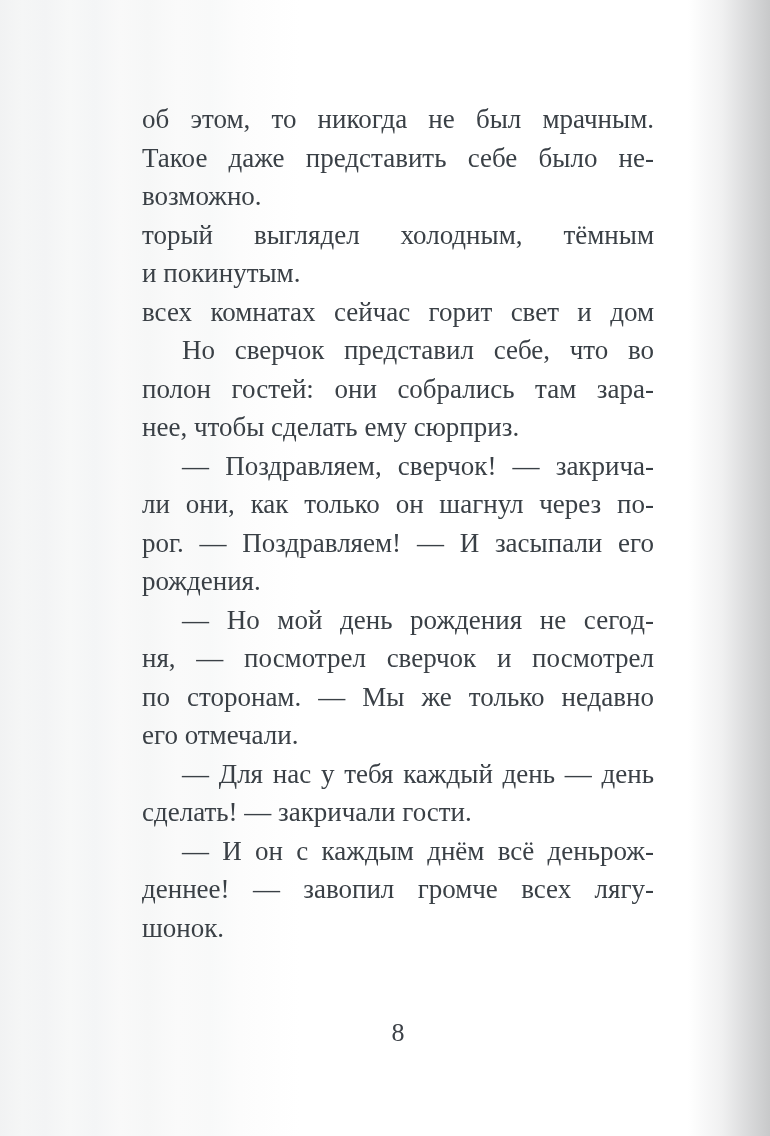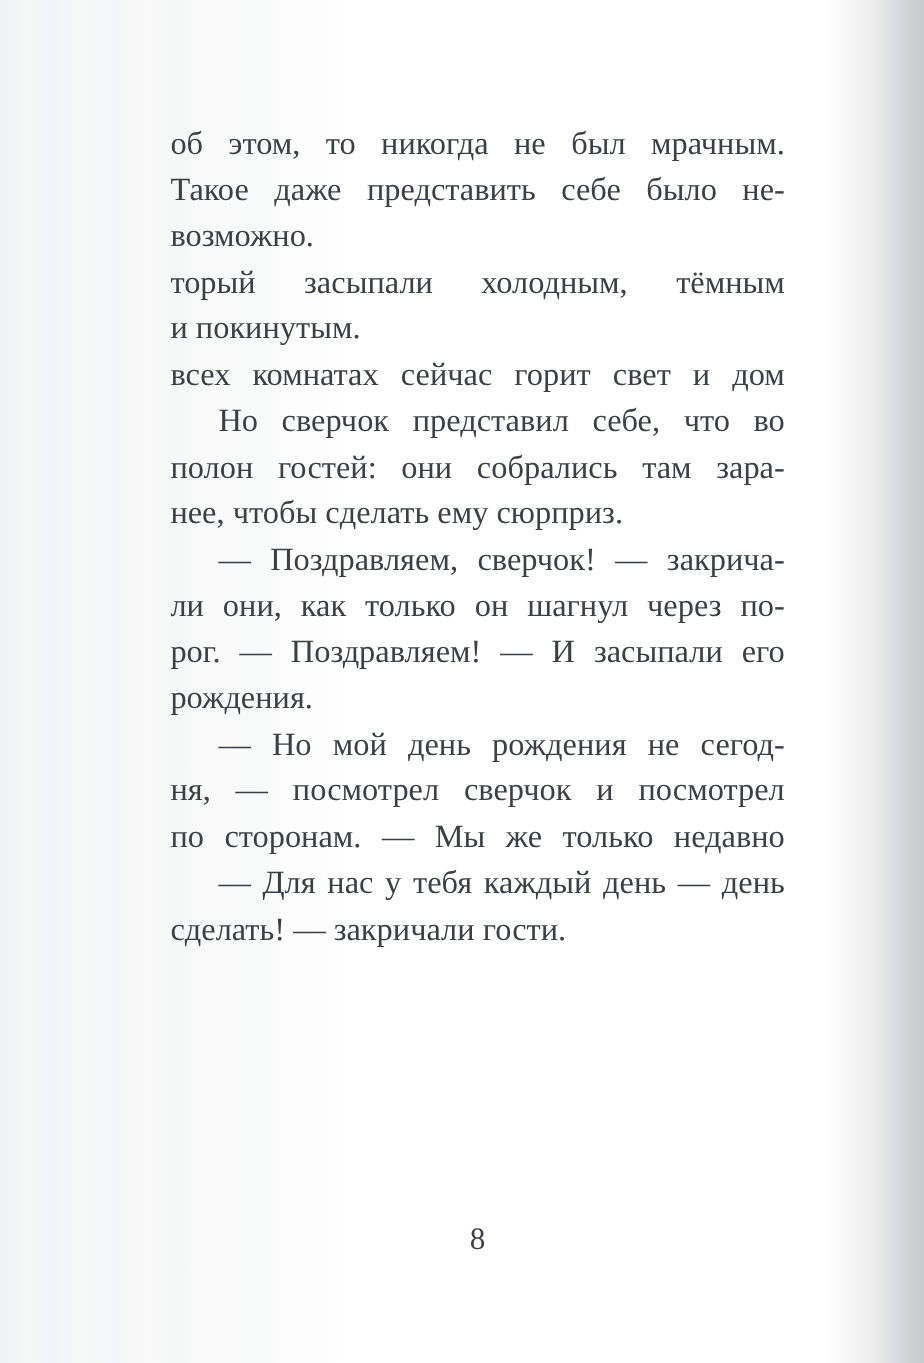--- a/index.html
+++ b/index.html
@@ -92,40 +92,46 @@
   <div class="left-edge"></div>
   <div class="right-edge"></div>
 
   <div class="text-body">
       <div class="para">
         <div class="line fill">об этом, то никогда не был мрачным.</div>
         <div class="line fill">Такое даже представить себе было не-</div>
         <div class="line">возможно.</div>
       </div>
       <div class="para">
-        <div class="line fill">торый засыпали холодным, тёмным</div>
+        <div class="line fill">торый выглядел холодным, тёмным</div>
         <div class="line">и покинутым.</div>
       </div>
       <div class="para">
         <div class="line fill">всех комнатах сейчас горит свет и дом</div>
         <div class="line fill first-indent">Но сверчок представил себе, что во</div>
         <div class="line fill">полон гостей: они собрались там зара-</div>
         <div class="line">нее, чтобы сделать ему сюрприз.</div>
       </div>
       <div class="para">
         <div class="line fill first-indent">— Поздравляем, сверчок! — закрича-</div>
         <div class="line fill">ли они, как только он шагнул через по-</div>
         <div class="line fill">рог. — Поздравляем! — И засыпали его</div>
         <div class="line">рождения.</div>
       </div>
       <div class="para">
         <div class="line fill first-indent">— Но мой день рождения не сегод-</div>
         <div class="line fill">ня, — посмотрел сверчок и посмотрел</div>
         <div class="line fill">по сторонам. — Мы же только недавно</div>
+        <div class="line">его отмечали.</div>
       </div>
       <div class="para">
         <div class="line fill first-indent">— Для нас у тебя каждый день — день</div>
         <div class="line">сделать! — закричали гости.</div>
+      </div>
+      <div class="para">
+        <div class="line fill first-indent">— И он с каждым днём всё деньрож-</div>
+        <div class="line fill">деннее! — завопил громче всех лягу-</div>
+        <div class="line">шонок.</div>
       </div>
     </div>
 
   <div class="page-number">8</div>
 </div>
 
 </body></html>

